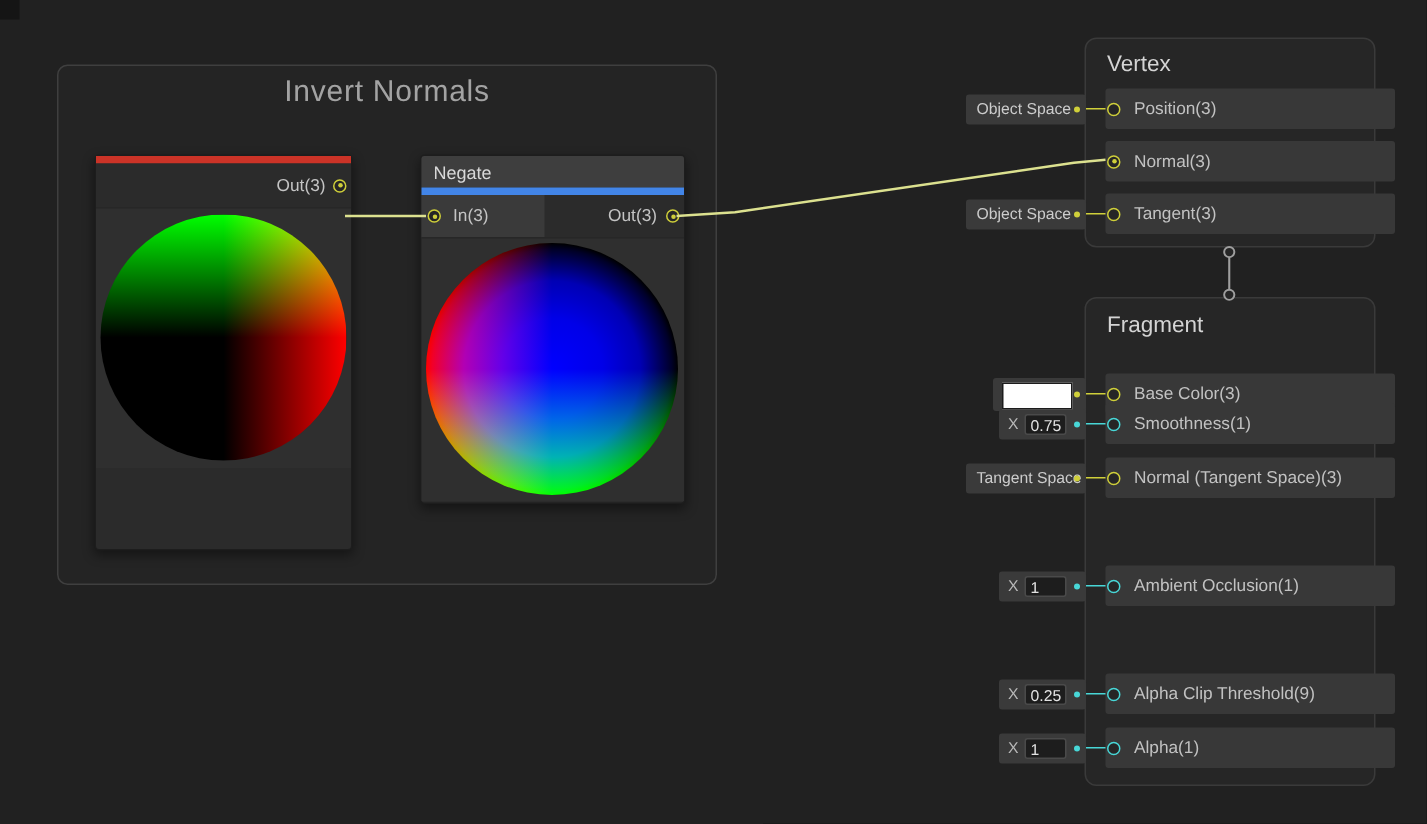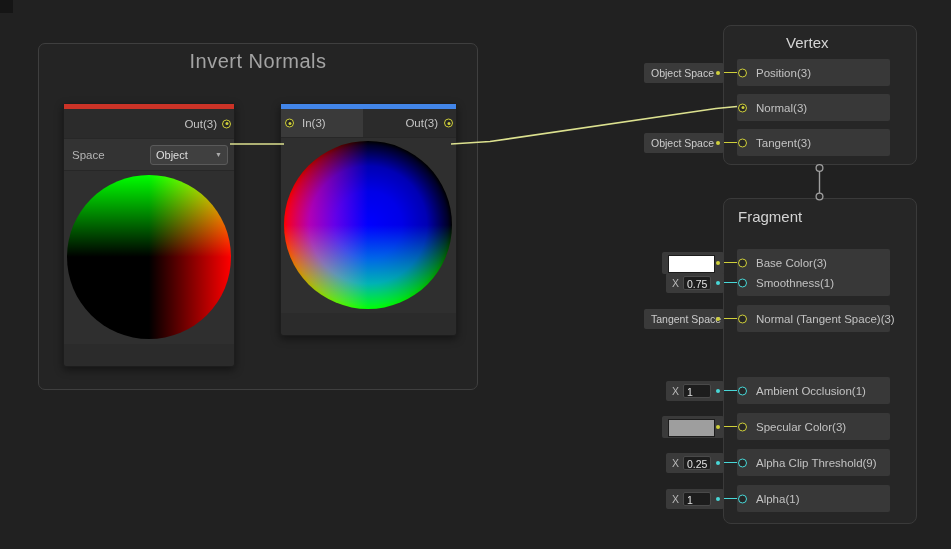--- a/index.html
+++ b/index.html
@@ -87,25 +87,25 @@
   .ring.pr-left{left:4px;top:50%;transform:translateY(-50%);}
 
   
   .block{
     position:absolute;width:192px;background:#262626;
     border:1px solid #3a3a3a;border-radius:8px;
   }
   #block-vertex{left:723px;top:25px;height:138px;}
   #block-fragment{left:723px;top:198px;height:324px;}
   .block-title{position:absolute;left:14px;font-size:15px;color:#d4d4d4;}
-  #block-vertex .block-title{top:8px;margin-left:48px;}
+  #block-vertex .block-title{top:8px;}
   #block-fragment .block-title{top:9px;}
 
   .io-row{
-    position:absolute;left:13px;width:153px;height:27px;background:#383838;border-radius:2px;
+    position:absolute;left:13px;width:193px;height:27px;background:#383838;border-radius:2px;
   }
   .io-row .ring{left:1px;top:50%;transform:translateY(-50%);}
   .io-row .row-label{
     position:absolute;left:19px;top:50%;transform:translateY(-50%);
     font-size:11.5px;color:#c2c2c2;white-space:nowrap;
   }
 
   
   .widget{
     position:absolute;right:calc(100% + 13px);top:50%;transform:translateY(-50%);
@@ -146,33 +146,29 @@
   <div id="group">
     <div id="group-title">Invert Normals</div>
   </div>
 
   <div class="node" id="node-nv">
     <div class="accent-bar" style="background: rgb(203, 51, 39);"></div>
     <div id="nv-outrow">
       <span class="port-label">Out(3)</span>
       <span class="ring connected pr-right" style="--pc: #cfcf3a;"></span>
     </div>
-    <div id="nv-spacerow">
-      <span class="space-label">Space</span>
-      <div class="dropdown">
-        <span>Object</span>
-        <span class="arrow">▼</span>
-      </div>
-    </div>
     <div class="preview" id="nv-preview">
       <div class="sphere" id="nv-sphere"></div>
     </div>
   </div>
 
   <div class="node" id="node-negate">
+    <div class="node-titlebar">
+      <span>Negate</span>
+    </div>
     <div class="accent-bar" style="background: rgb(66, 133, 232);"></div>
     <div id="neg-portsrow">
       <div id="neg-insection"></div>
       <span class="ring connected pr-left" style="--pc: #cfcf3a;"></span>
       <span class="in-label">In(3)</span>
       <span class="out-label">Out(3)</span>
       <span class="ring connected pr-right" style="--pc: #cfcf3a;"></span>
     </div>
     <div class="preview" id="neg-preview">
       <div class="sphere" id="neg-sphere"></div>
@@ -241,28 +237,20 @@
     <div class="io-row" style="top:178px;">
       <div class="widget xw" style="--pc: #48d7d7;">
         <span class="xlab">X</span>
         <span class="xval">1</span>
         <span class="wdot"></span>
       </div>
       <span class="ring" style="--pc: #48d7d7;"></span>
       <span class="row-label">Ambient Occlusion(1)</span>
     </div>
 
-    <div class="io-row" style="top:214px;">
-      <div class="widget sw" style="--pc: #cfcf3a;">
-        <span class="swatch" style="background: rgb(158, 158, 158);"></span>
-        <span class="wdot"></span>
-      </div>
-      <span class="ring" style="--pc: #cfcf3a;"></span>
-      <span class="row-label">Specular Color(3)</span>
-    </div>
 
     <div class="io-row" style="top:250px;">
       <div class="widget xw" style="--pc: #48d7d7;">
         <span class="xlab">X</span>
         <span class="xval">0.25</span>
         <span class="wdot"></span>
       </div>
       <span class="ring" style="--pc: #48d7d7;"></span>
       <span class="row-label">Alpha Clip Threshold(9)</span>
     </div>

